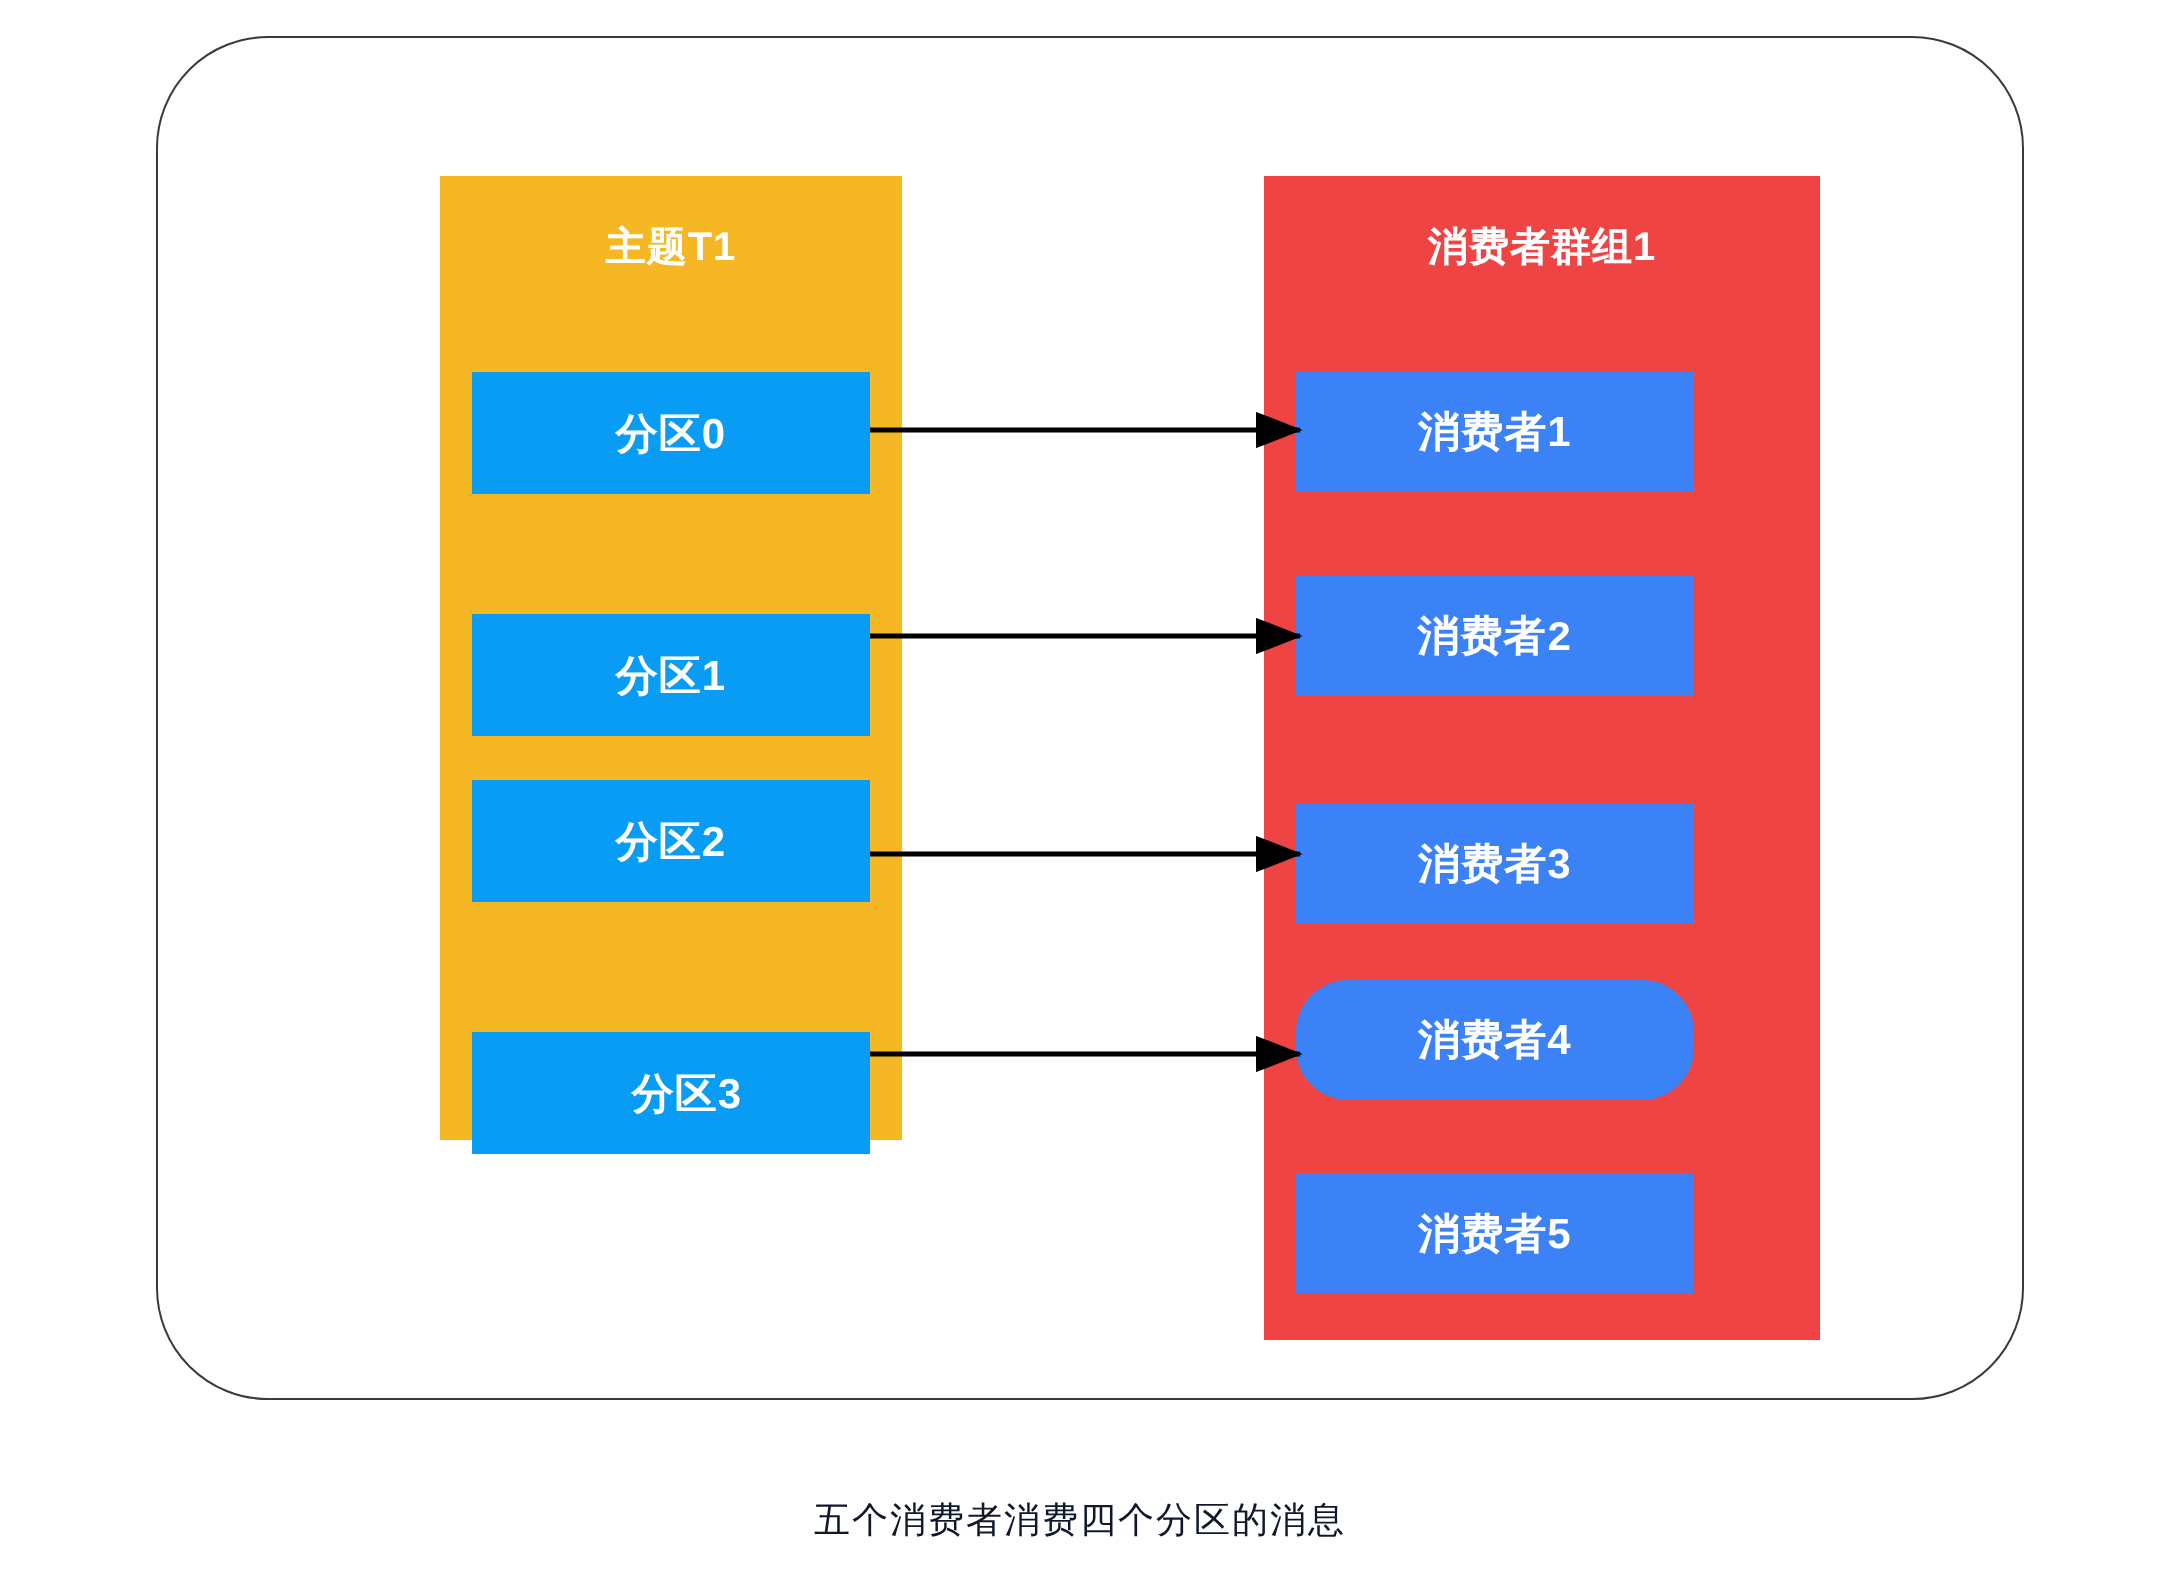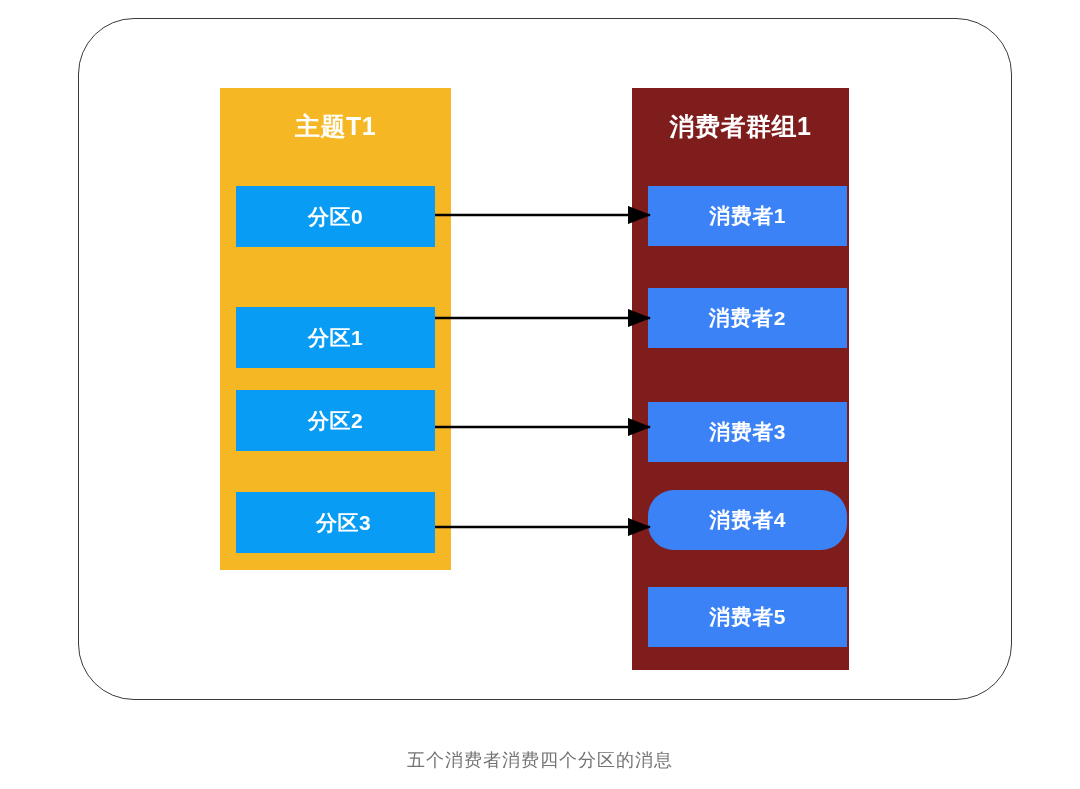--- a/index.html
+++ b/index.html
@@ -46,33 +46,33 @@
     left: 220px;
     top: 88px;
     width: 231px;
     height: 482px;
     background: #f5b824;
   }
 
   .column-group {
     left: 632px;
     top: 88px;
-    width: 217px;
+    width: 278px;
     height: 582px;
-    background: #7f1d1d;
+    background: #ef4444;
   }
 
   .column-title {
     position: absolute;
     left: 0;
     right: 0;
     top: 26px;
     text-align: center;
     color: #ffffff;
-    font-size: 25px;
+    font-size: 20px;
     font-weight: bold;
     letter-spacing: 0.5px;
     line-height: 1;
     white-space: nowrap;
   }
 
   
   .item {
     position: absolute;
     box-sizing: border-box;
@@ -110,21 +110,21 @@
     pointer-events: none;
   }
 
   
   .caption {
     position: absolute;
     left: 0;
     right: 0;
     top: 748px;
     text-align: center;
-    color: #737373;
+    color: #0f172a;
     font-size: 18px;
     letter-spacing: 1px;
     white-space: nowrap;
   }
 </style>
 </head>
 <body>
 
 <div id="canvas">
 
@@ -135,21 +135,21 @@
   </div>
 
   <div class="column column-group">
     <div class="column-title">消费者群组1</div>
   </div>
 
   <div id="partitions-layer">
       <div class="item item-partition" style="top: 186px;">分区0</div>
       <div class="item item-partition" style="top: 288px; margin-top: 19px;">分区1</div>
       <div class="item item-partition" style="top: 390px;">分区2</div>
-      <div class="item item-partition" style="top: 492px; padding-left: 16px;">分区3</div>
+      <div class="item item-partition" style="top: 516px; padding-left: 16px;">分区3</div>
     </div>
   <div id="consumers-layer">
       <div class="item item-consumer" style="top: 186px;">消费者1</div>
       <div class="item item-consumer" style="top: 288px; font-family: Liberation Mono, monospace;">消费者2</div>
       <div class="item item-consumer" style="top: 402px;">消费者3</div>
       <div class="item item-consumer" style="top: 490px; border-radius: 26px;">消费者4</div>
       <div class="item item-consumer" style="top: 587px;">消费者5</div>
     </div>
 
   <svg class="arrows" id="arrows-layer" viewBox="0 0 1080 789" width="1080" height="789" xmlns="http://www.w3.org/2000/svg">

